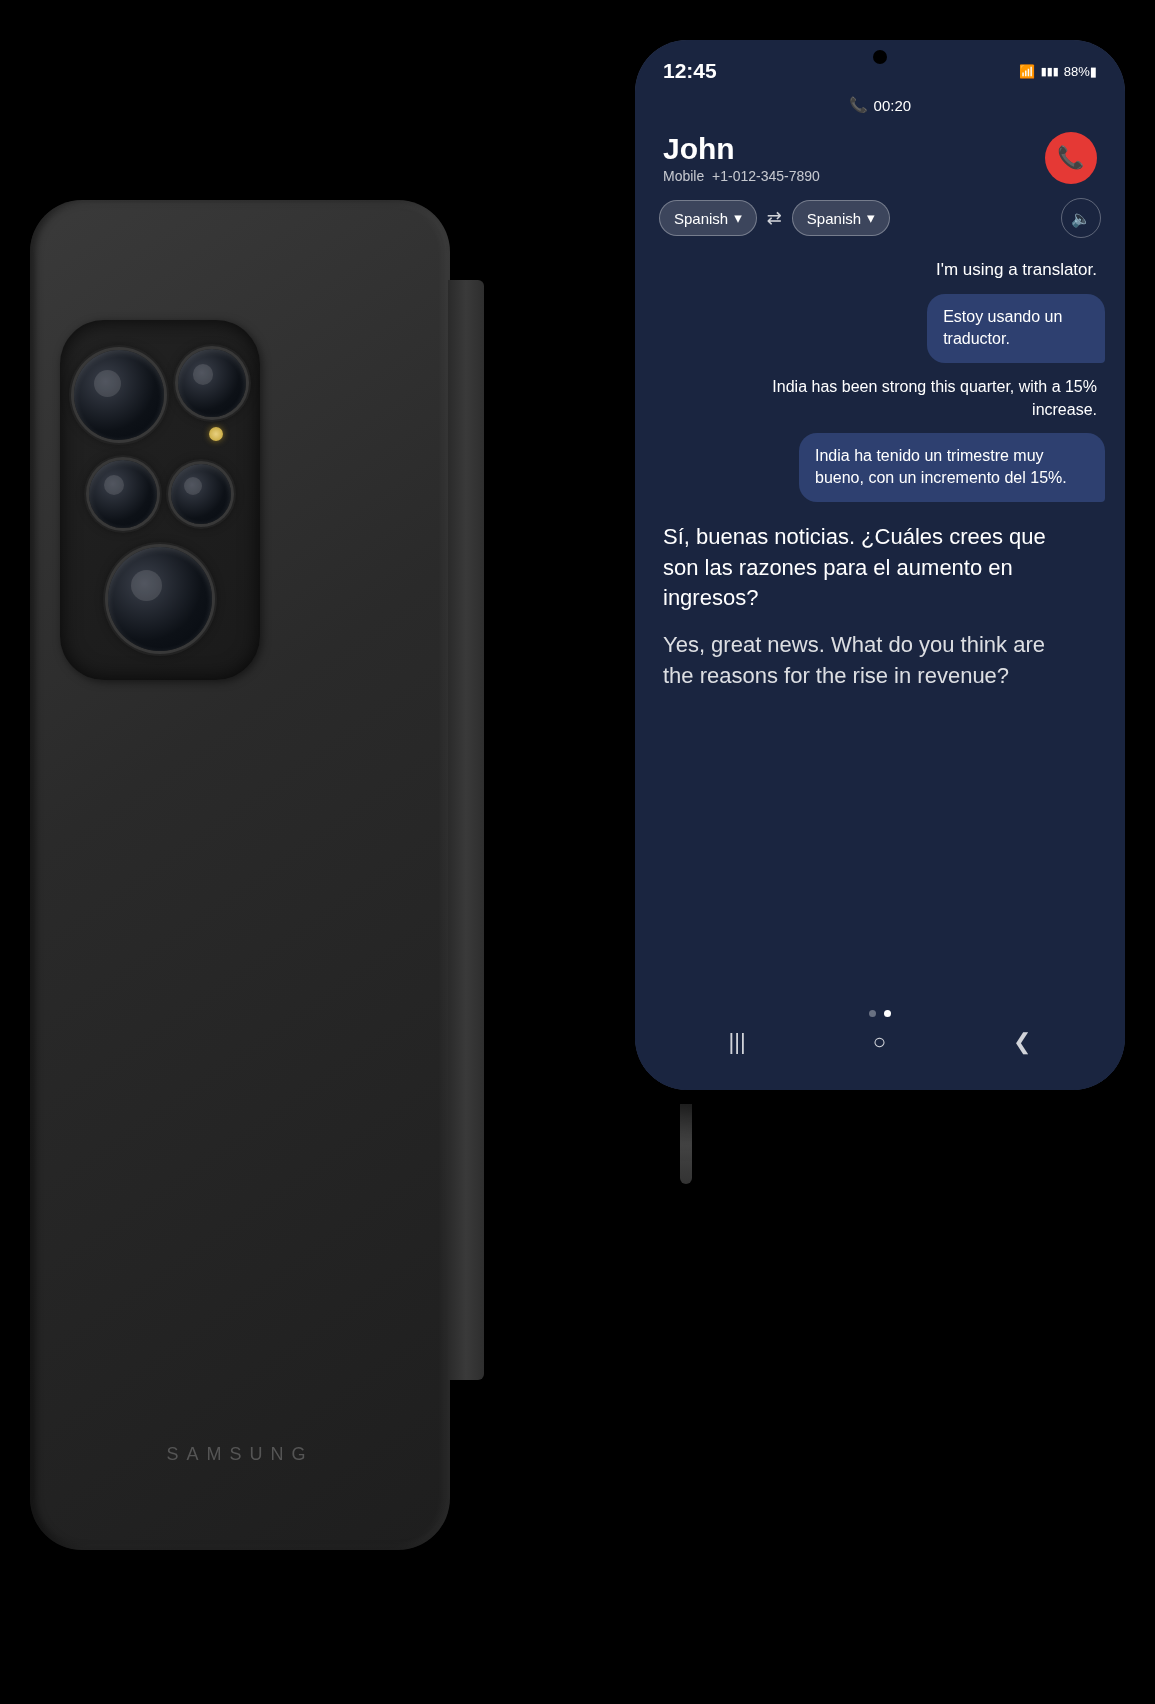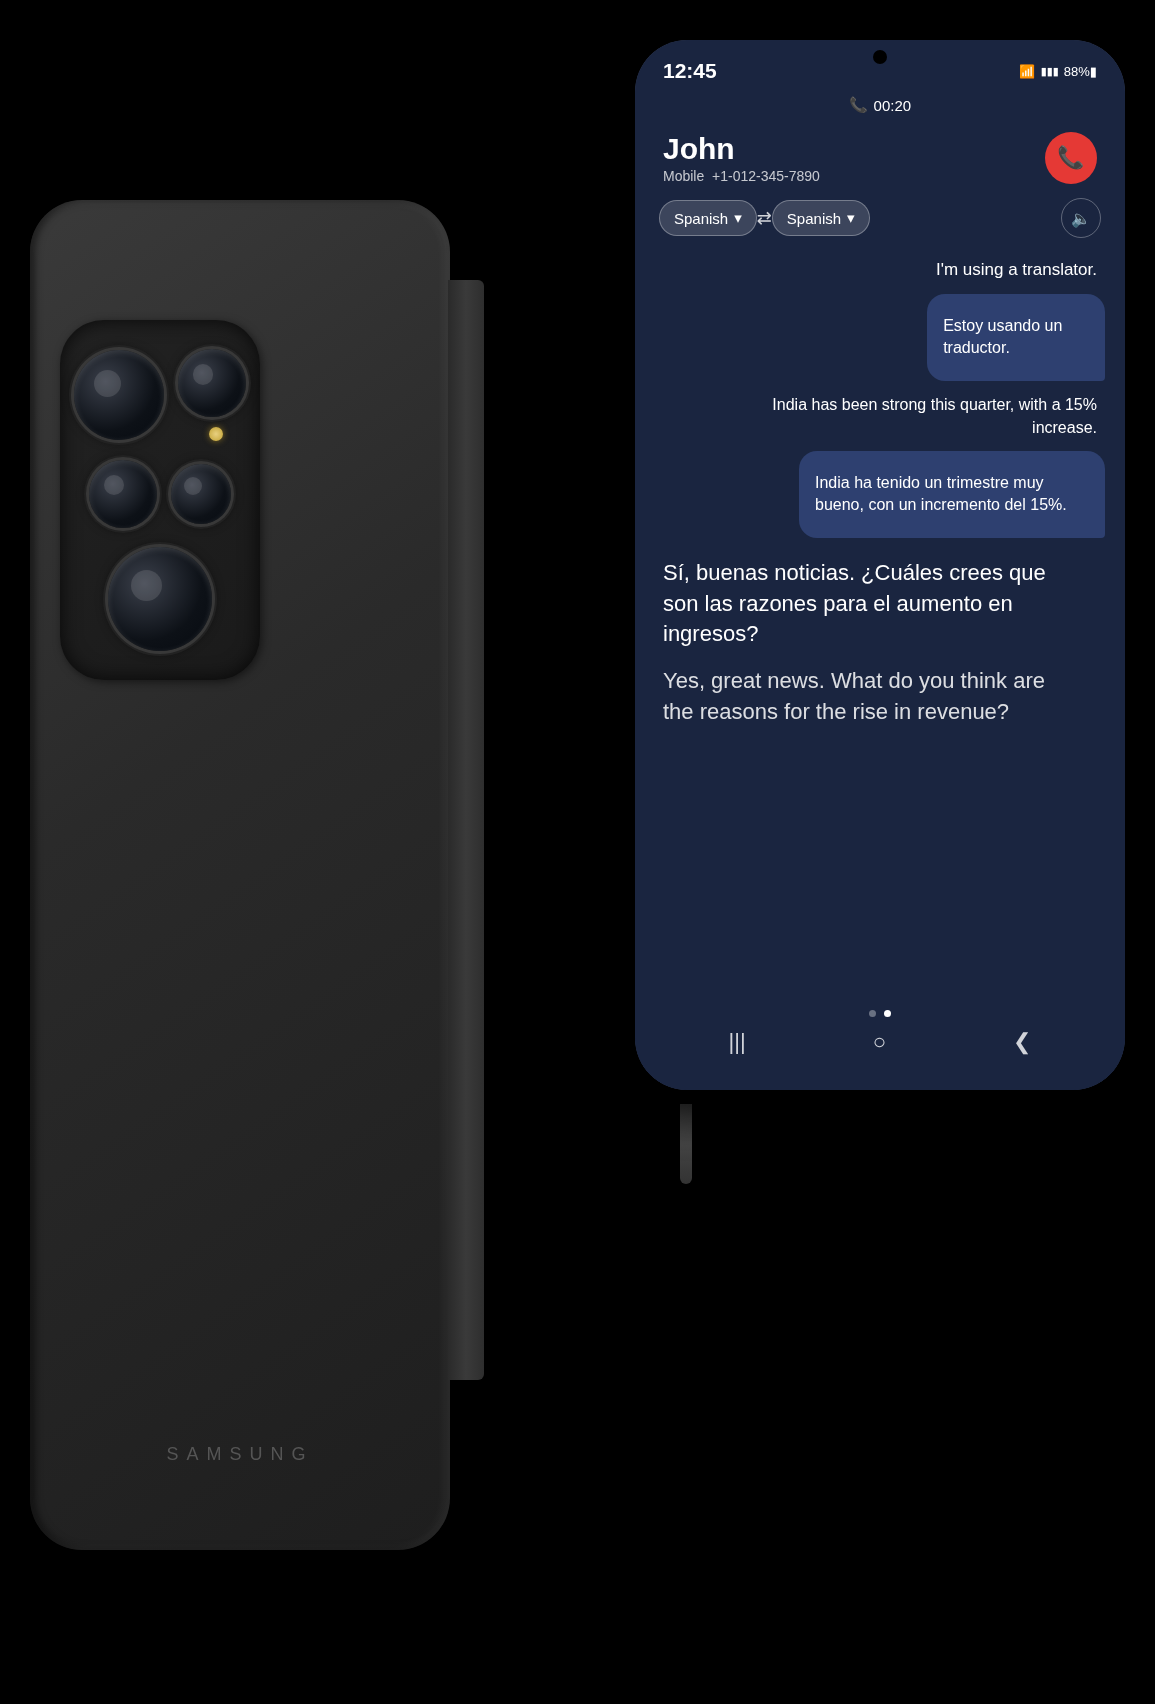--- a/index.html
+++ b/index.html
@@ -241,20 +241,21 @@
       justify-content: center;
       color: #fff;
       font-size: 22px;
       flex-shrink: 0;
     }
 
     
     .language-bar {
       display: flex;
       align-items: center;
+      gap: 10px;
       padding: 0 24px 16px 24px;
     }
 
     .lang-selector {
       background: rgba(255,255,255,0.15);
       border: 1px solid rgba(255,255,255,0.3);
       border-radius: 20px;
       padding: 8px 14px;
       color: #fff;
       font-size: 15px;
@@ -289,21 +290,21 @@
       flex-direction: column;
       gap: 8px;
     }
 
     
     .bubble-right {
       align-self: flex-end;
       background: #2e4070;
       color: #fff;
       border-radius: 18px 18px 4px 18px;
-      padding: 21px 16px;
+      padding: 12px 16px;
       font-size: 16px;
       line-height: 1.4;
       max-width: 80%;
     }
 
     
     .bubble-left {
       align-self: flex-start;
       color: #fff;
       font-size: 17px;

